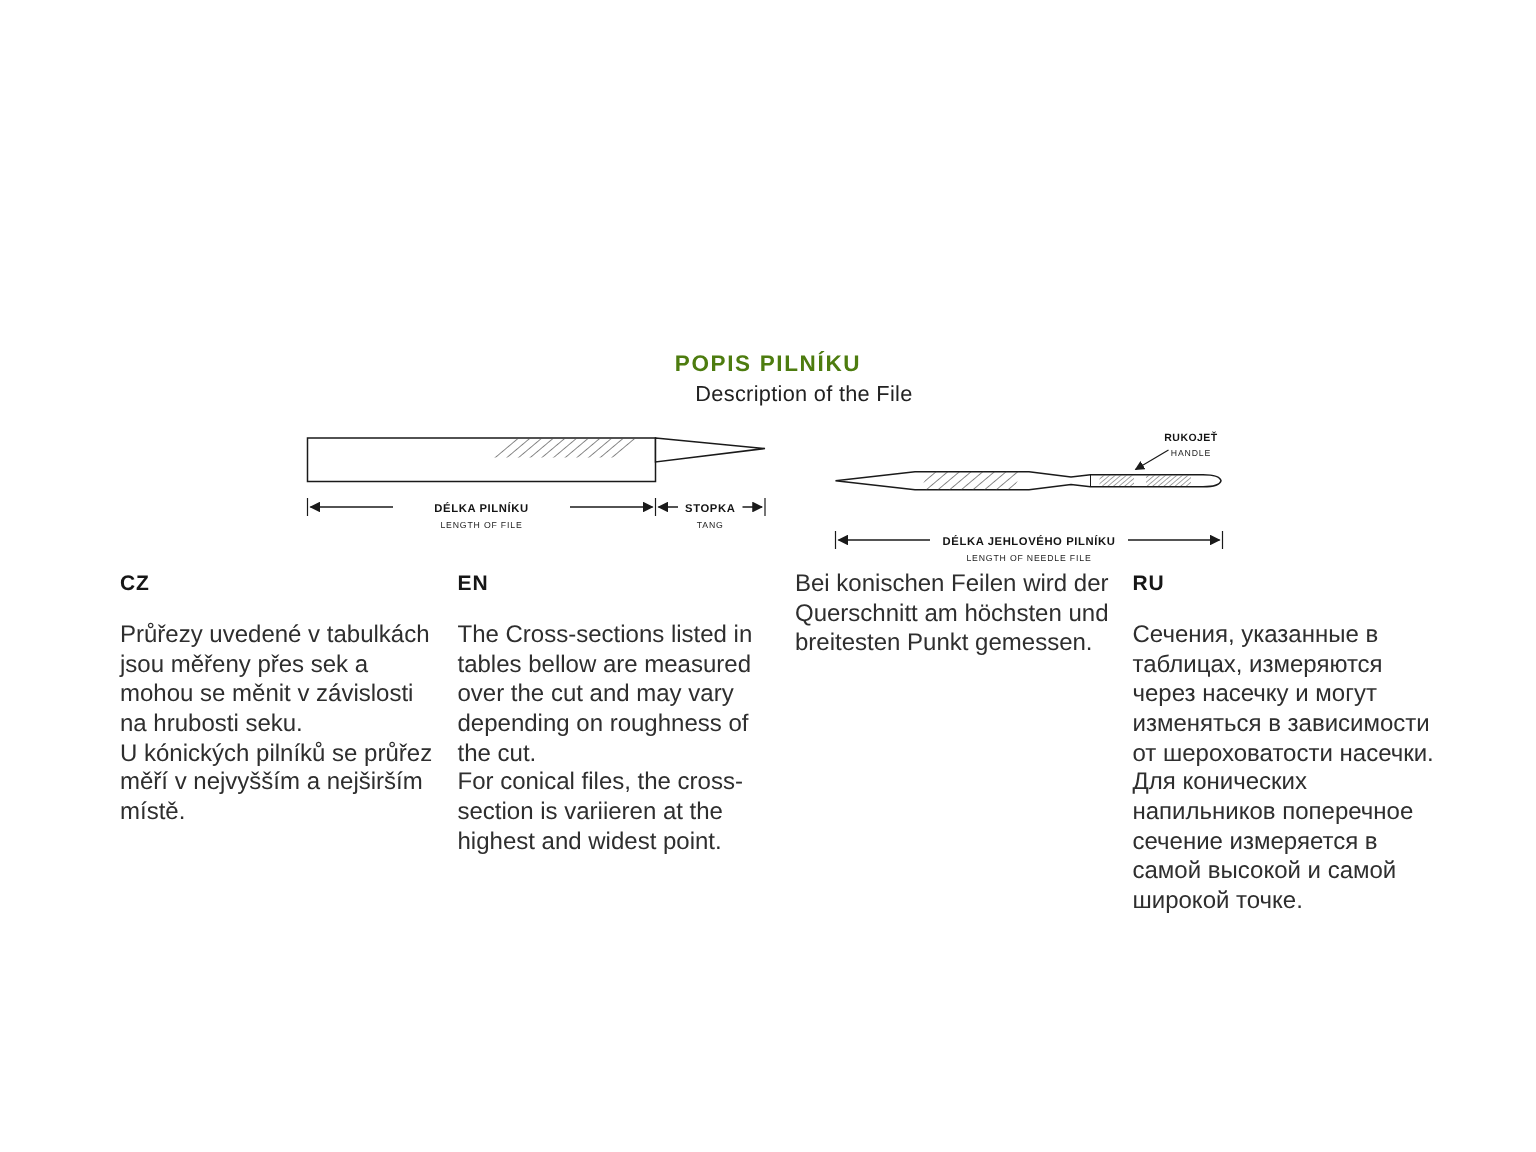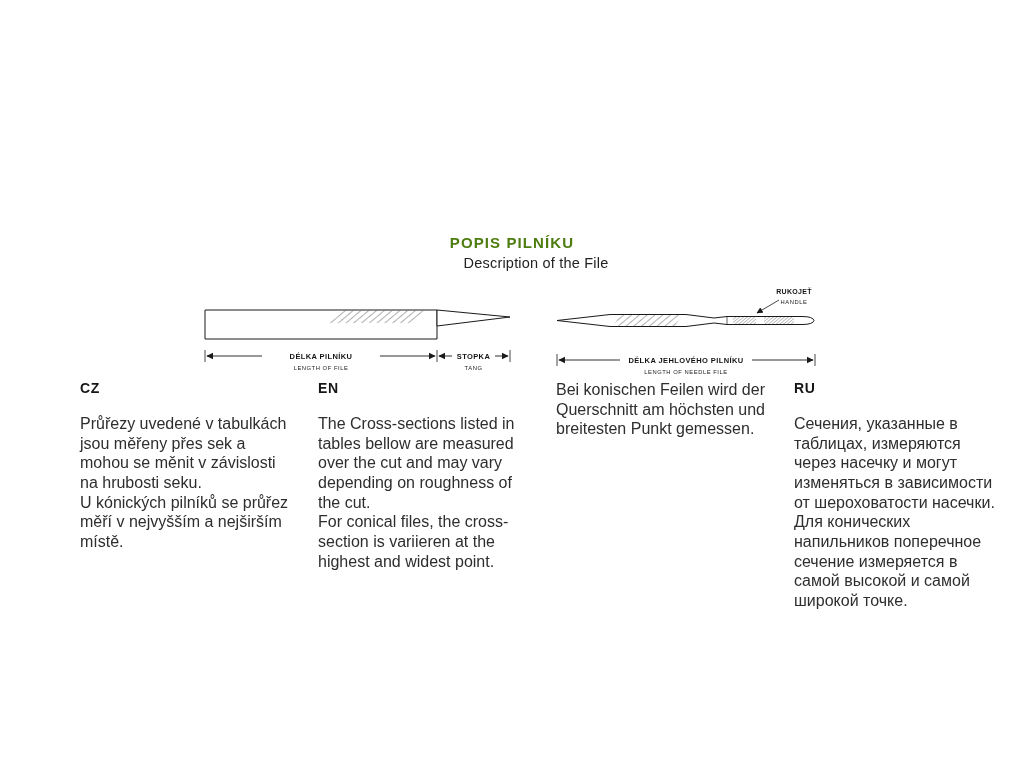--- a/index.html
+++ b/index.html
@@ -10,28 +10,28 @@
     position: relative;
     overflow: hidden;
     color: #2e2e2e;
   }
   .page { position: absolute; inset: 0; background: #fff; }
 
   .title-block { position: absolute; top: 234px; left: 0; width: 100%; text-align: center; }
   .title { font-size: 15px; font-weight: bold; letter-spacing: 1.1px; color: #4d7c0f; }
   .subtitle { font-size: 14.5px; font-weight: 400; letter-spacing: 0.2px; color: #222; margin-top: 4px; margin-left: 48px; }
 
-  .diagram-flat   { position: absolute; left: 198px; top: 303px; width: 320px; height: 74px; text-decoration: underline; }
+  .diagram-flat   { position: absolute; left: 198px; top: 285px; width: 320px; height: 74px; text-decoration: underline; }
   .diagram-needle { position: absolute; left: 548px; top: 280px; width: 276px; height: 100px; }
 
   .dim-label     { font-family: "Liberation Sans", sans-serif; font-size: 7.5px; font-weight: bold; letter-spacing: 0.4px; fill: #141414; }
   .dim-sublabel  { font-family: "Liberation Sans", sans-serif; font-size: 5.8px; letter-spacing: 0.55px; fill: #222; }
   .callout-label { font-family: "Liberation Sans", sans-serif; font-size: 7px; font-weight: bold; letter-spacing: 0.3px; fill: #141414; }
 
-  .columns { position: absolute; left: 80px; top: 380px; display: flex; gap: 28px; }
+  .columns { position: absolute; left: 80px; top: 380px; display: flex; gap: 15px; }
   .col { width: 210px; }
   .col h3 { font-size: 14px; font-weight: bold; letter-spacing: 0.6px; color: #161616; margin-bottom: 18px; }
   .col p  { font-size: 16px; line-height: 1.23; color: #2e2e2e; }
 </style>
 </head>
 <body>
 
 <div class="page">
 
   <header class="title-block">

